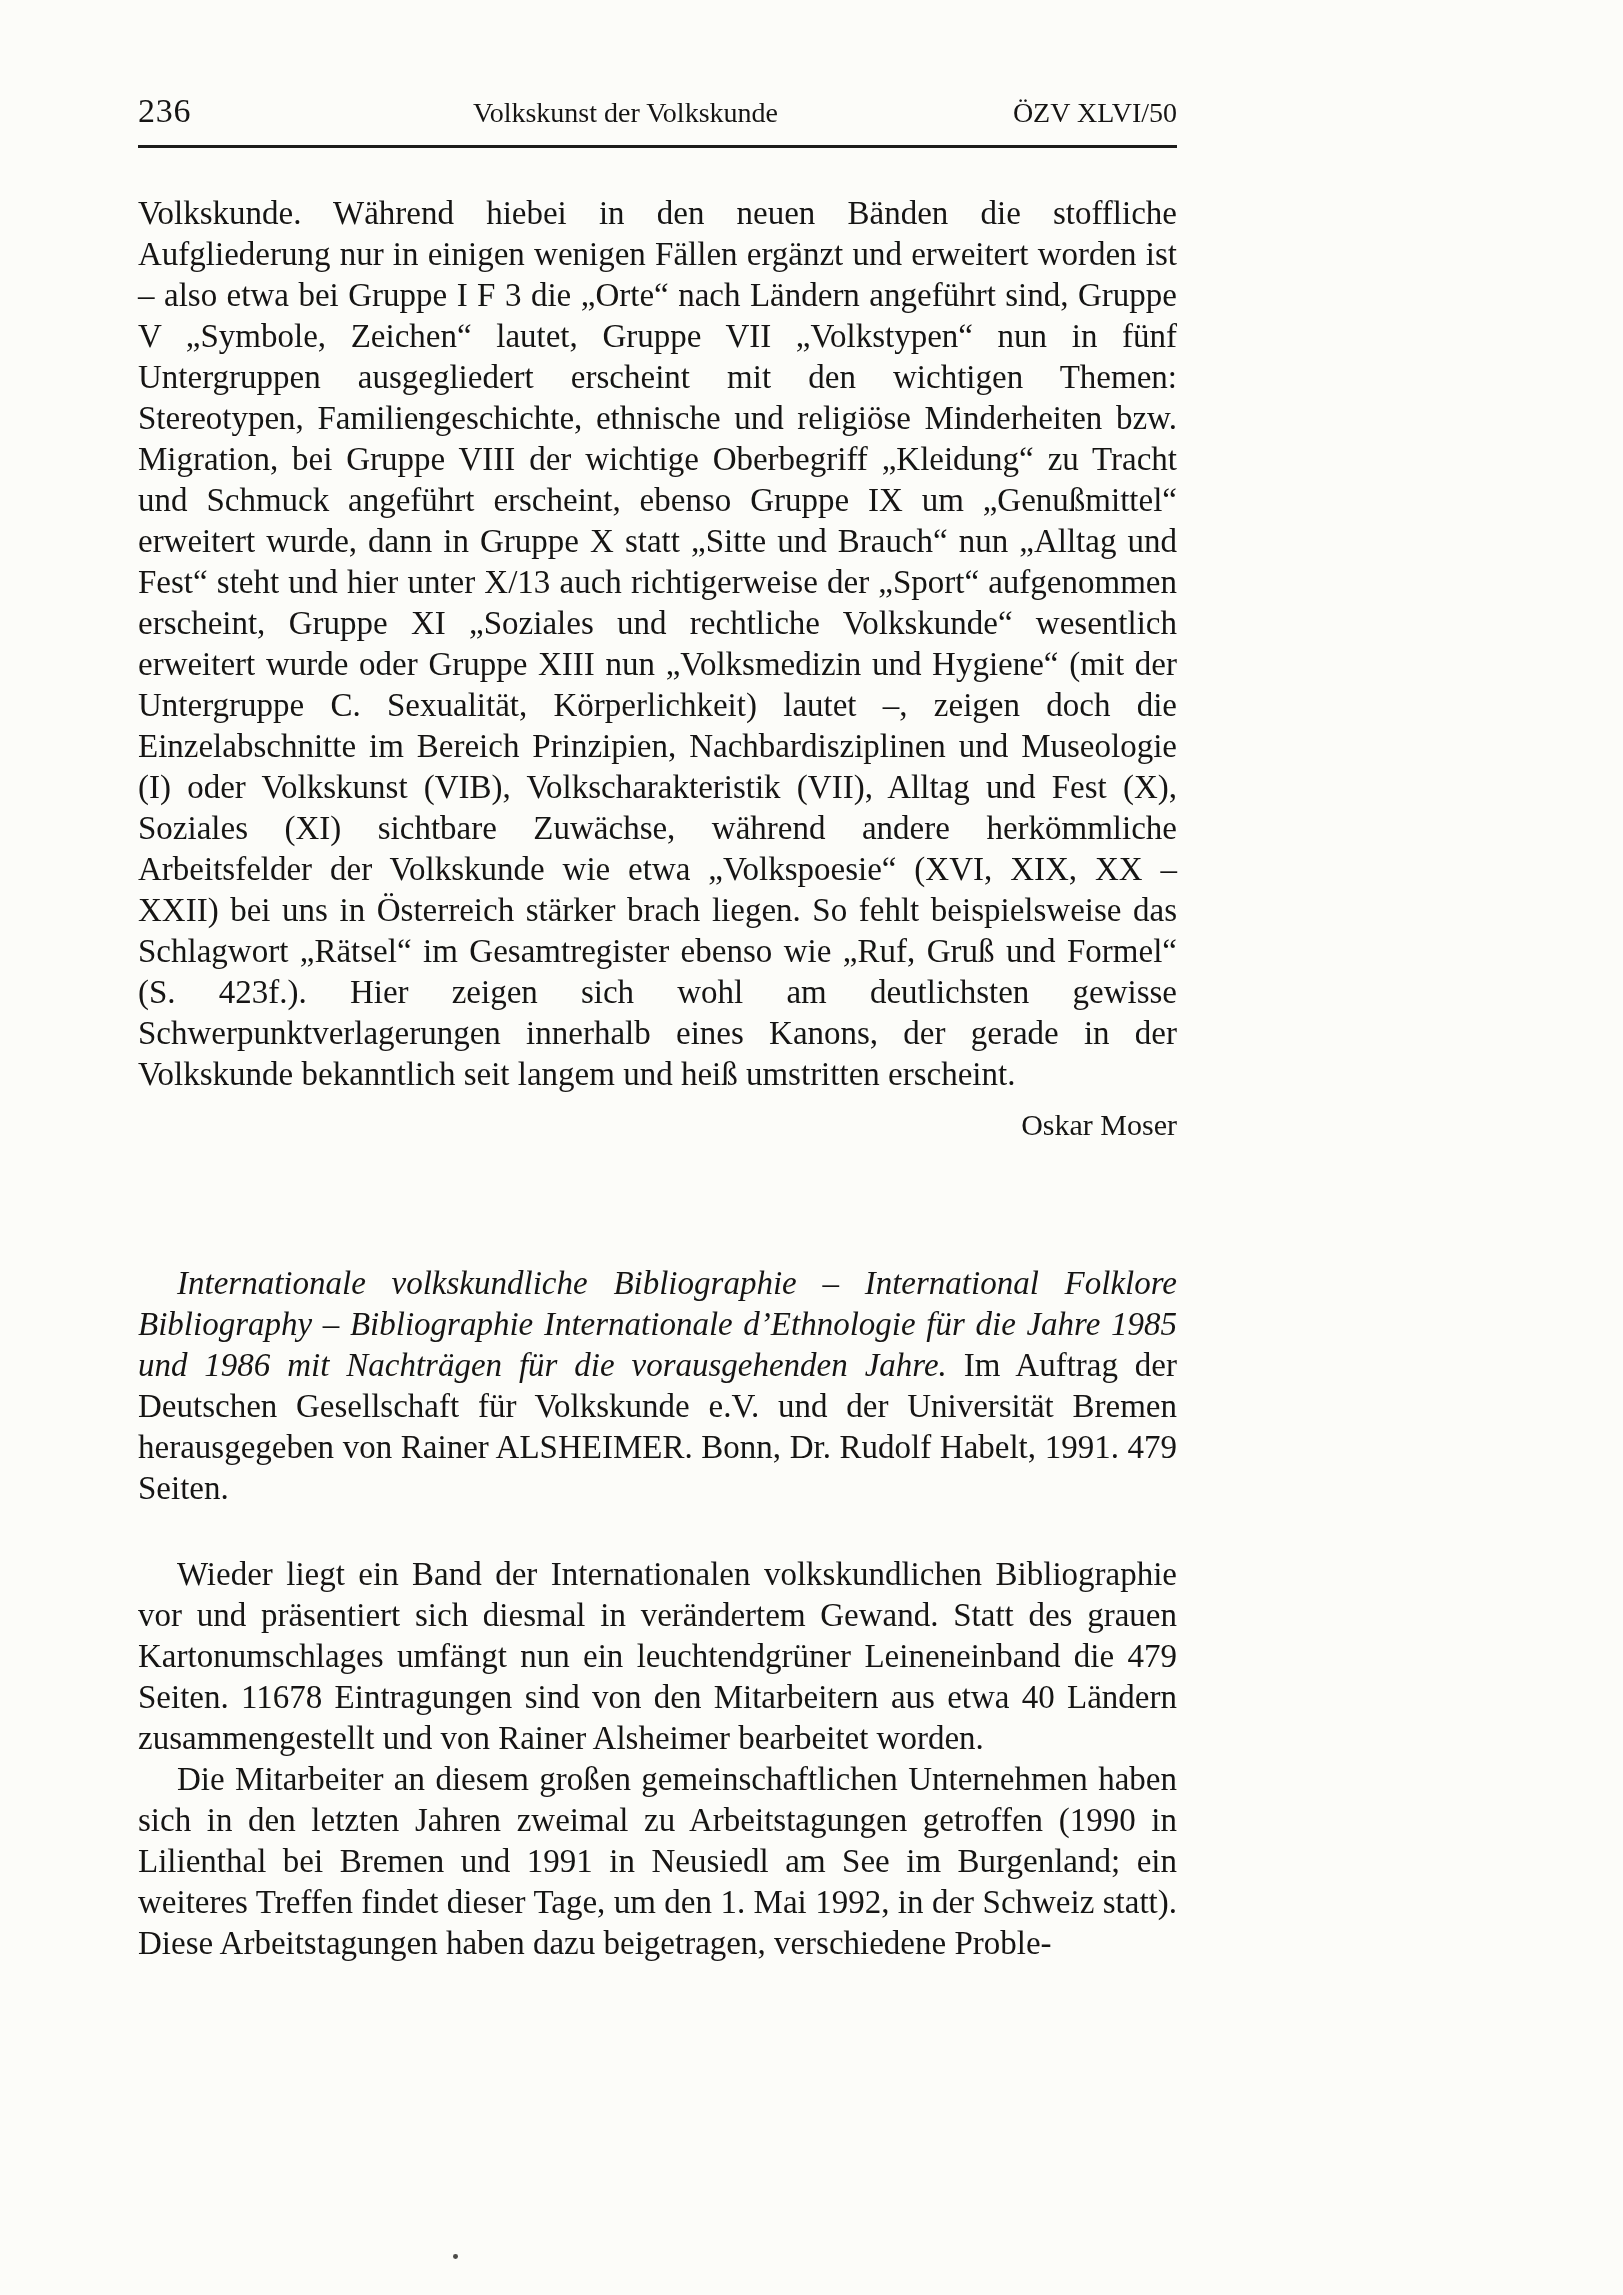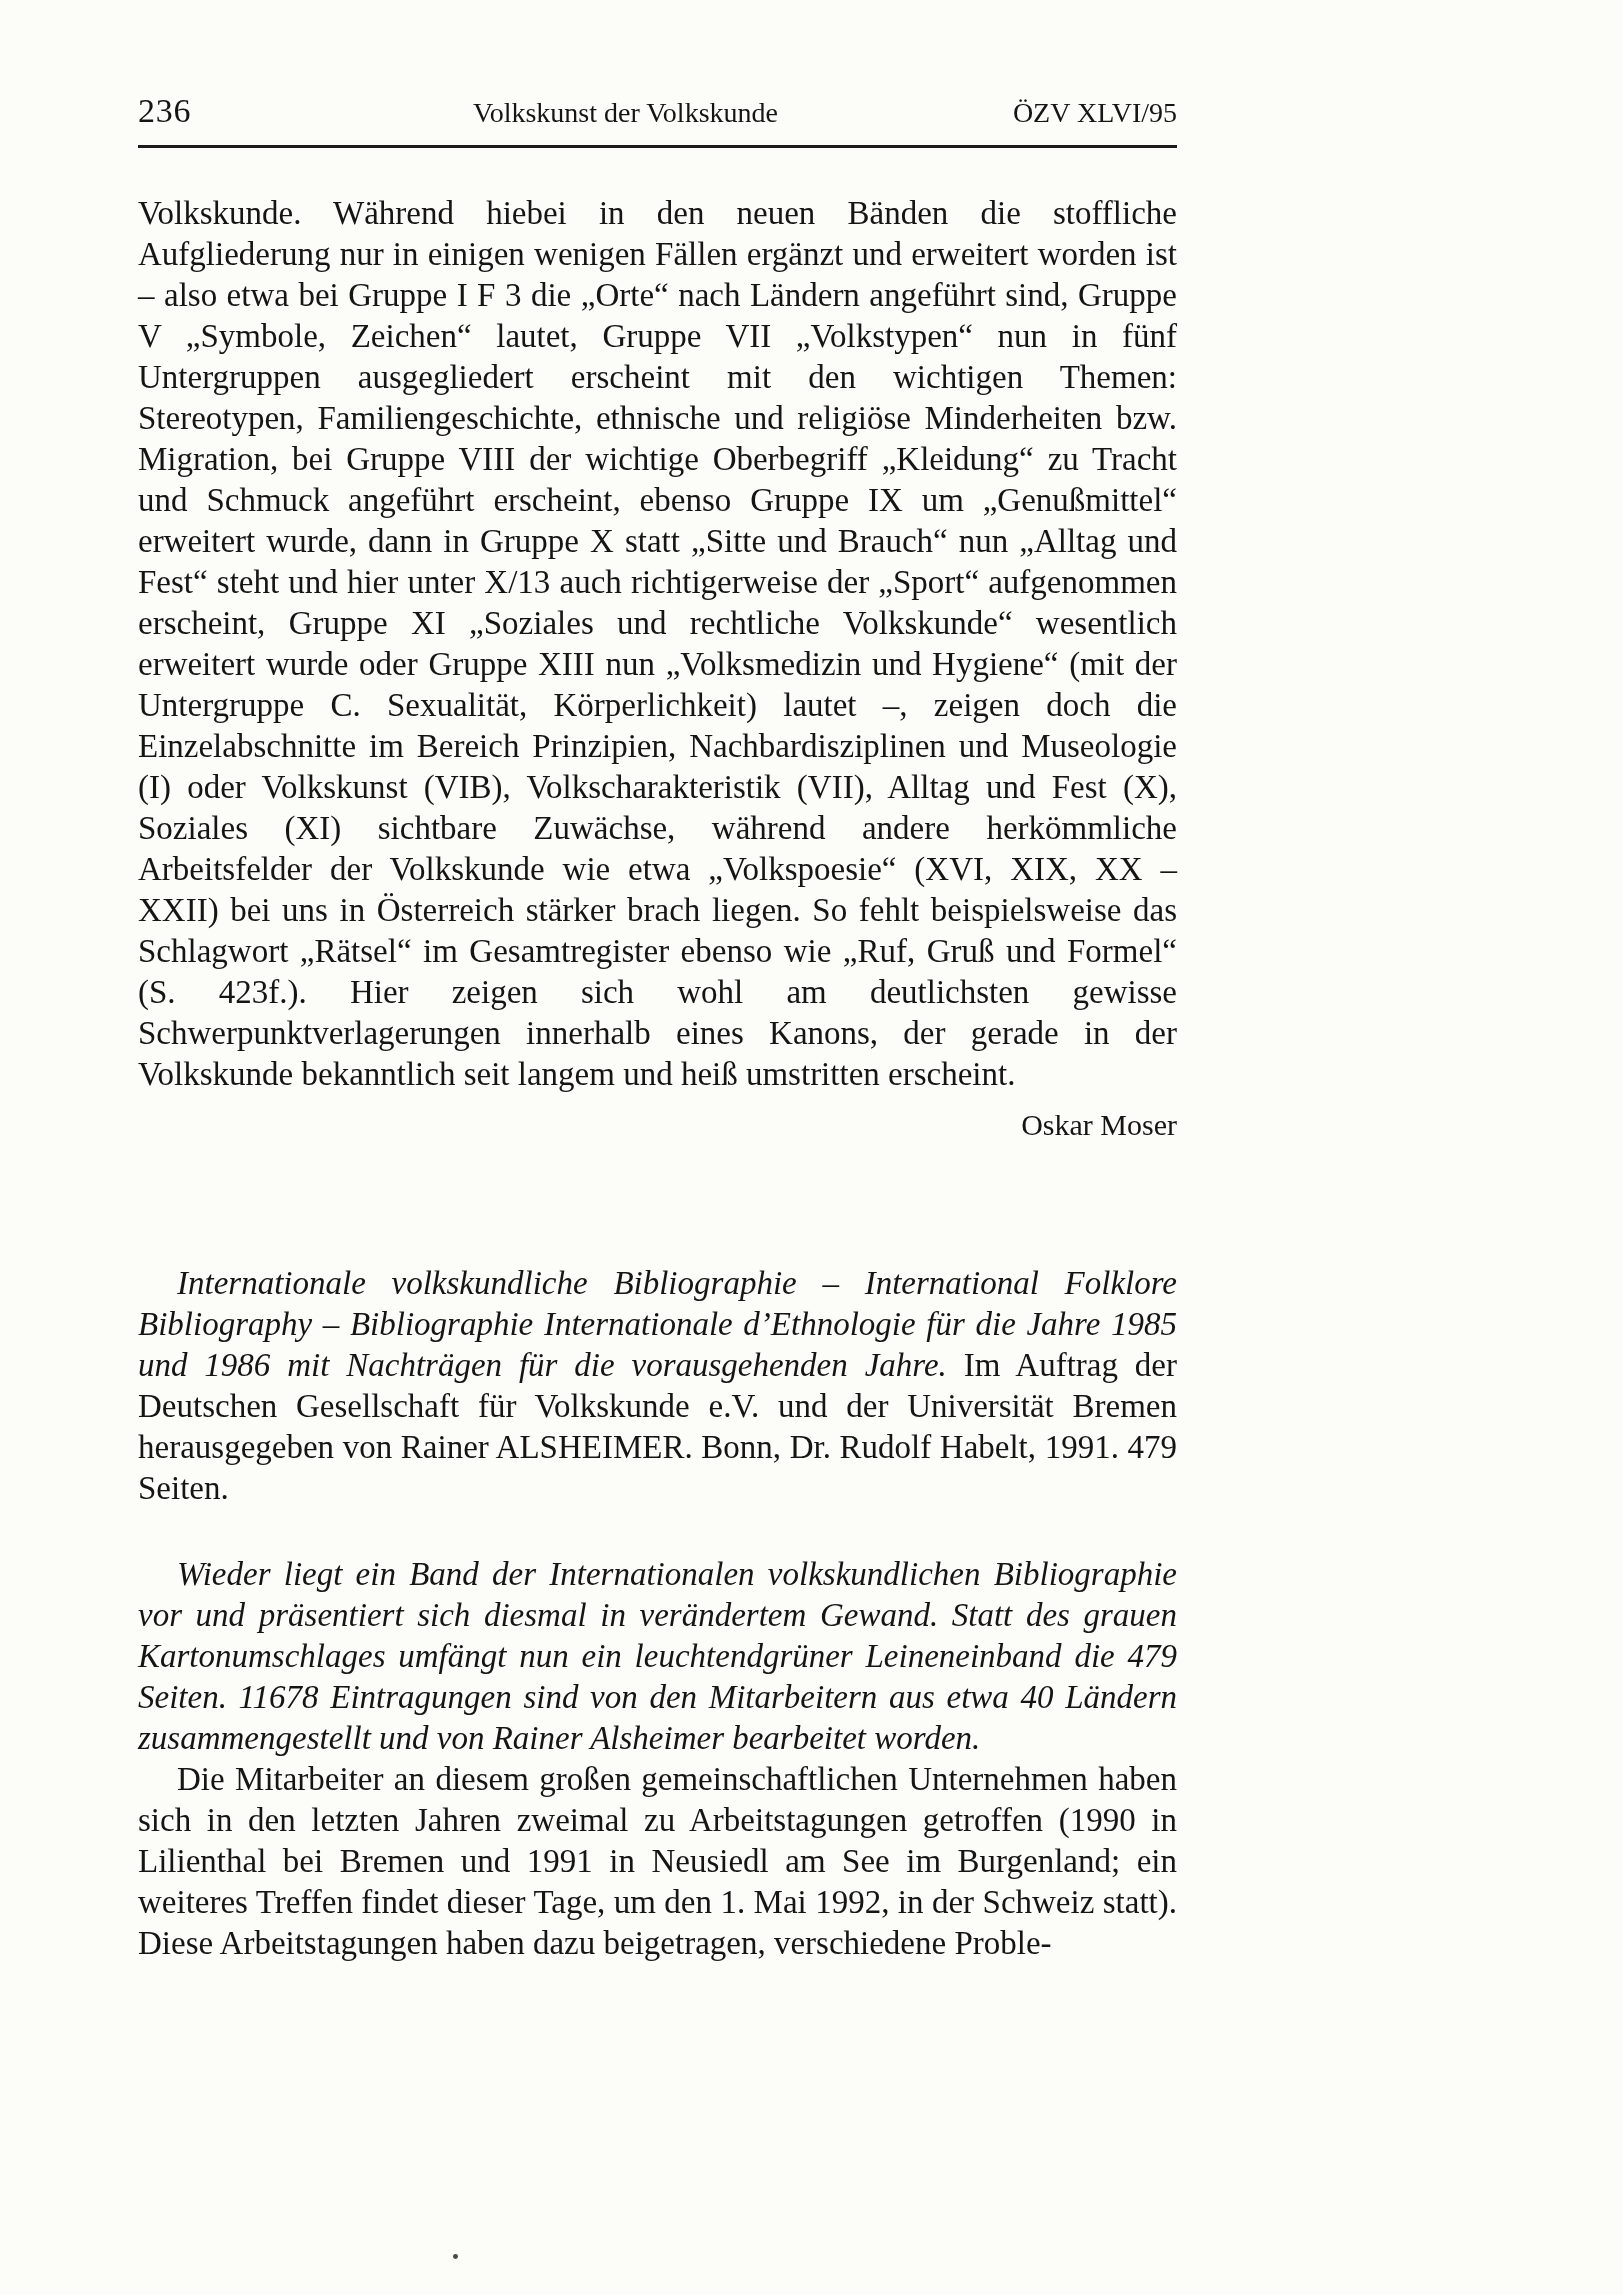--- a/index.html
+++ b/index.html
@@ -59,21 +59,21 @@
   .signature {
     text-align: right;
     margin-top: 9.7px;
     font-size: 30px;
     line-height: 41px;
   }
 
   .bib-title { margin-top: 118px; }
   .bib-title em { font-style: italic; }
 
-  .para-gap { margin-top: 45px; font-style: italic; }
+  .para-gap { margin-top: 45px; }
 
   
   .speck {
     position: absolute;
     left: 453px;
     top: 2222px;
     width: 4.9px;
     height: 4.9px;
     border-radius: 50%;
     background: #2c2a28;
@@ -81,21 +81,21 @@
   }
 </style>
 </head>
 <body>
 
 <div class="page">
 
   <header class="page-header">
     <span class="pagenum">236</span>
     <span class="runtitle">Volkskunst der Volkskunde</span>
-    <span class="journalref">ÖZV XLVI/95</span>
+    <span class="journalref">ÖZV XLVI/50</span>
   </header>
 
   <div class="header-rule"></div>
 
   <main class="content">
 
     <p class="body">Volkskunde. Während hiebei in den neuen Bänden die stoffliche Aufgliederung nur in einigen wenigen Fällen ergänzt und erweitert worden ist – also etwa bei Gruppe I F 3 die „Orte“ nach Ländern angeführt sind, Gruppe V „Symbole, Zeichen“ lautet, Gruppe VII „Volkstypen“ nun in fünf Untergruppen ausgegliedert erscheint mit den wichtigen Themen: Stereotypen, Familiengeschichte, ethnische und religiöse Minderheiten bzw. Migration, bei Gruppe VIII der wichtige Oberbegriff „Kleidung“ zu Tracht und Schmuck angeführt erscheint, ebenso Gruppe IX um „Genußmittel“ erweitert wurde, dann in Gruppe X statt „Sitte und Brauch“ nun „Alltag und Fest“ steht und hier unter X/13 auch richtigerweise der „Sport“ aufgenommen erscheint, Gruppe XI „Soziales und rechtliche Volkskunde“ wesentlich erweitert wurde oder Gruppe XIII nun „Volksmedizin und Hygiene“ (mit der Untergruppe C. Sexualität, Körperlichkeit) lautet –, zeigen doch die Einzelabschnitte im Bereich Prinzipien, Nachbardisziplinen und Museologie (I) oder Volkskunst (VIB), Volkscharakteristik (VII), Alltag und Fest (X), Soziales (XI) sichtbare Zuwächse, während andere herkömmliche Arbeitsfelder der Volkskunde wie etwa „Volkspoesie“ (XVI, XIX, XX – XXII) bei uns in Österreich stärker brach liegen. So fehlt beispielsweise das Schlagwort „Rätsel“ im Gesamtregister ebenso wie „Ruf, Gruß und Formel“ (S. 423f.). Hier zeigen sich wohl am deutlichsten gewisse Schwerpunktverlagerungen innerhalb eines Kanons, der gerade in der Volkskunde bekanntlich seit langem und heiß umstritten erscheint.</p>
 
     <p class="signature">Oskar Moser</p>
 

